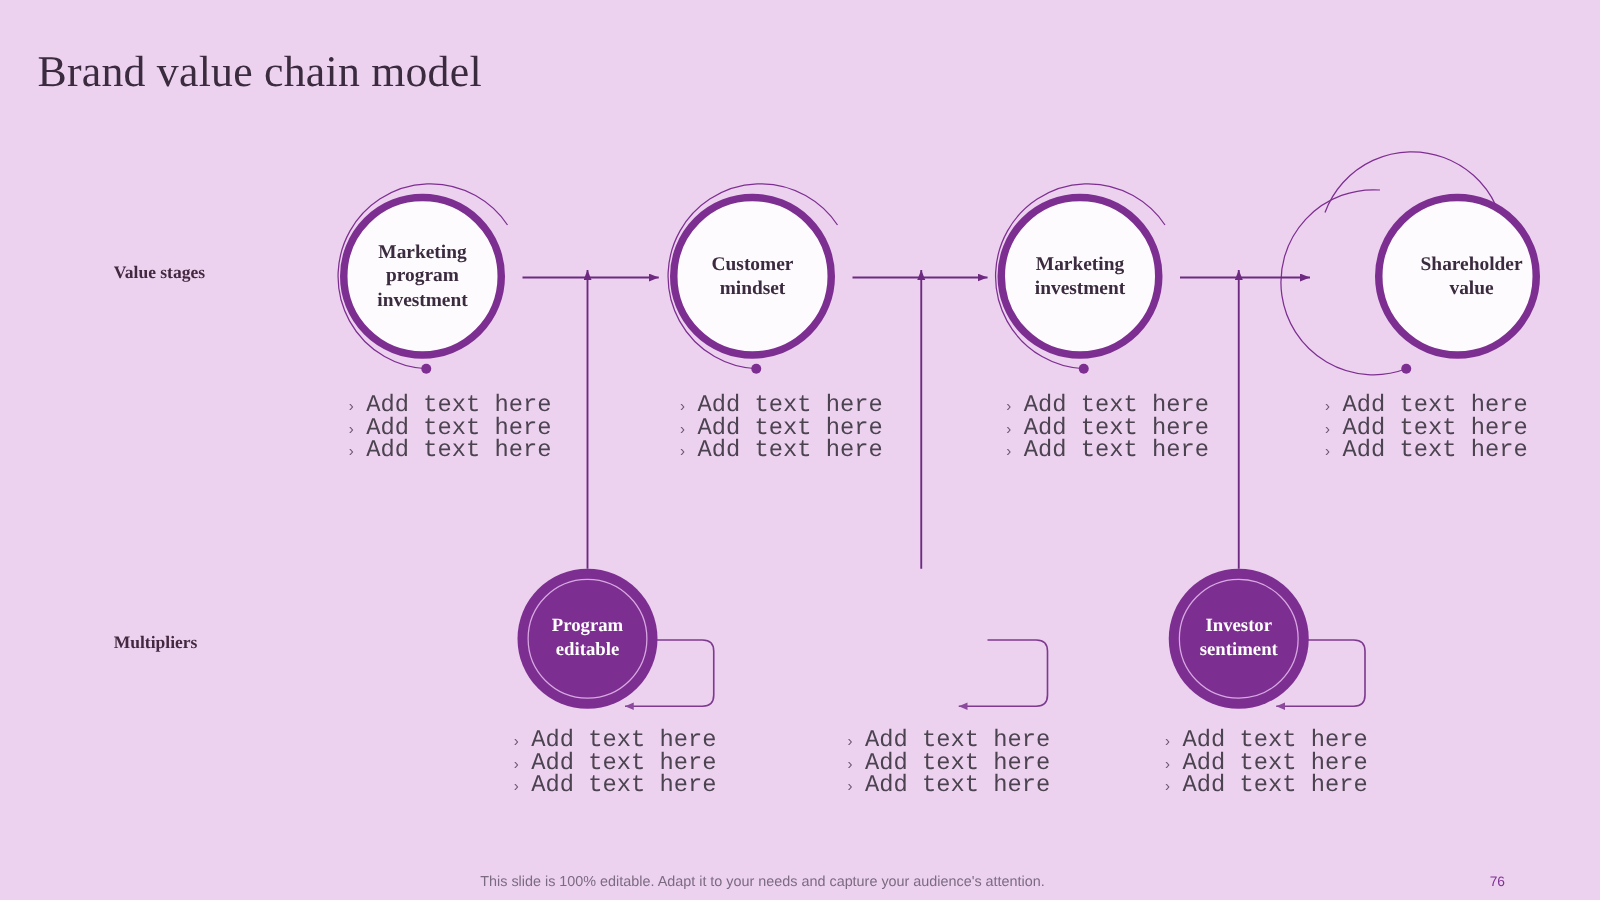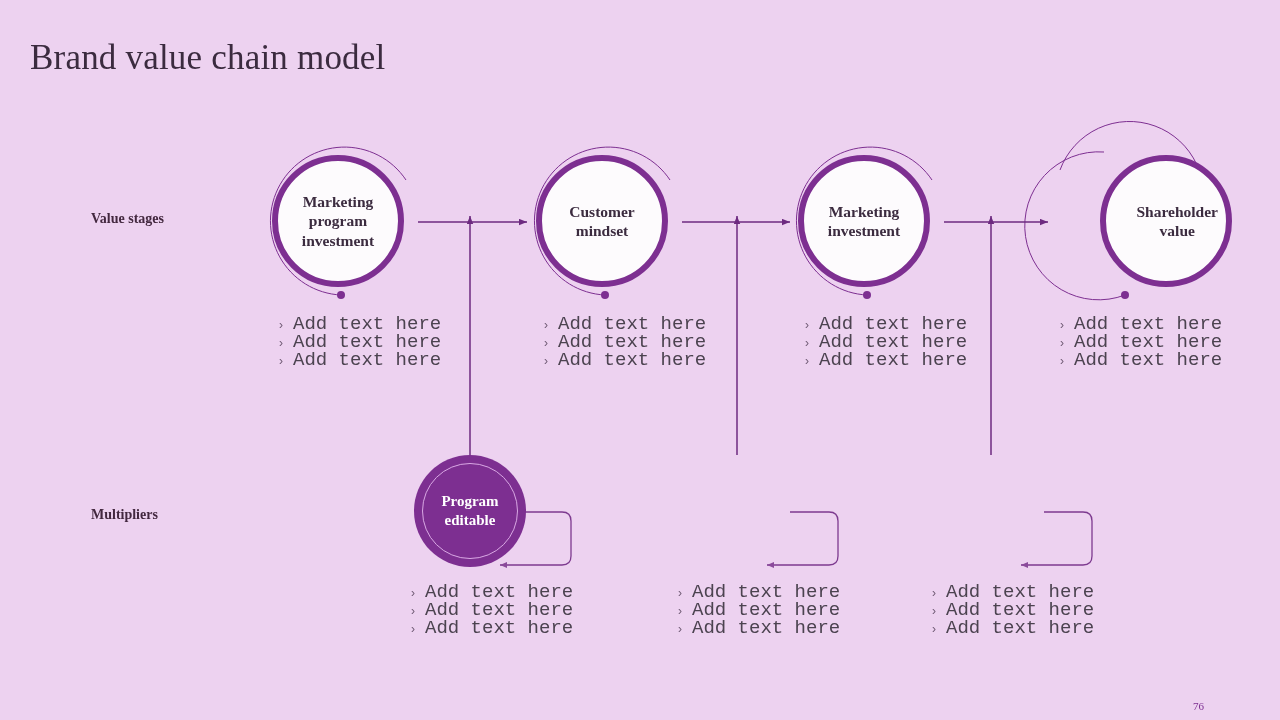--- a/index.html
+++ b/index.html
@@ -159,21 +159,21 @@
     top: 700px;
     text-align: center;
     font-family: "Liberation Sans", sans-serif;
     font-size: 11.5px;
     color: #7a6b80;
   }
   .page-number {
     position: absolute;
     right: 16px;
     top: 700px;
-    font-family: Liberation Serif, serif;
+    font-family: Liberation Sans, sans-serif;
     font-size: 11px;
     color: #7d2f91;
   }
 </style>
 </head>
 <body>
 
 <div class="slide">
 
   <div class="title">Brand value chain model</div>
@@ -260,20 +260,26 @@
   </div>
 
   <div class="multiplier" id="mult-1">
     <div class="mult-text">
       <span>Program</span><br>
       <span>editable</span>
     </div>
   </div>
 
 
+  <div class="multiplier" id="mult-3">
+    <div class="mult-text">
+      <span>Investor</span><br>
+      <span>sentiment</span>
+    </div>
+  </div>
 
   <div class="bullets" id="bul-stage-1">
     <div class="bullet-row">
         <span class="bullet-chev">›</span>
         <span class="bullet-txt">Add text here</span>
       </div>
     <div class="bullet-row">
         <span class="bullet-chev">›</span>
         <span class="bullet-txt">Add text here</span>
       </div>
@@ -366,15 +372,16 @@
     <div class="bullet-row">
         <span class="bullet-chev">›</span>
         <span class="bullet-txt">Add text here</span>
       </div>
     <div class="bullet-row">
         <span class="bullet-chev">›</span>
         <span class="bullet-txt">Add text here</span>
       </div>
   </div>
 
+  <div class="footer-note">This slide is 100% editable. Adapt it to your needs and capture your audience's attention.</div>
   <div class="page-number">76</div>
 
 </div>
 
 </body></html>

